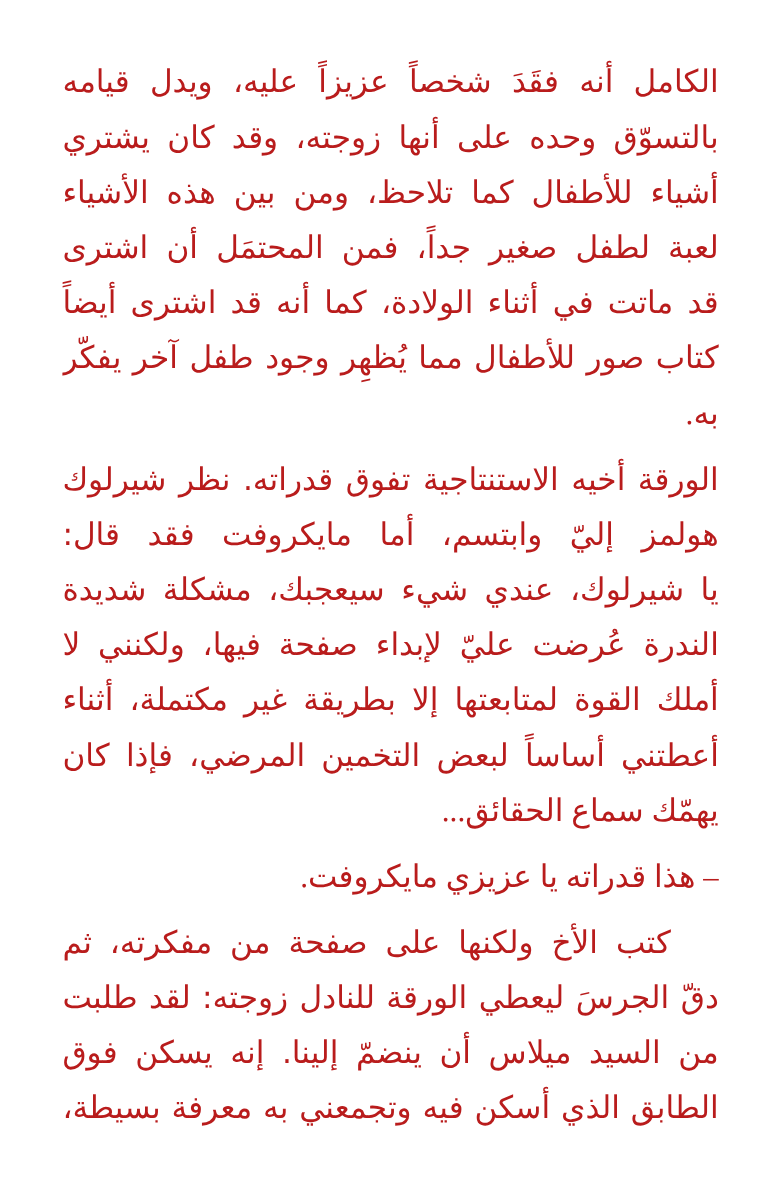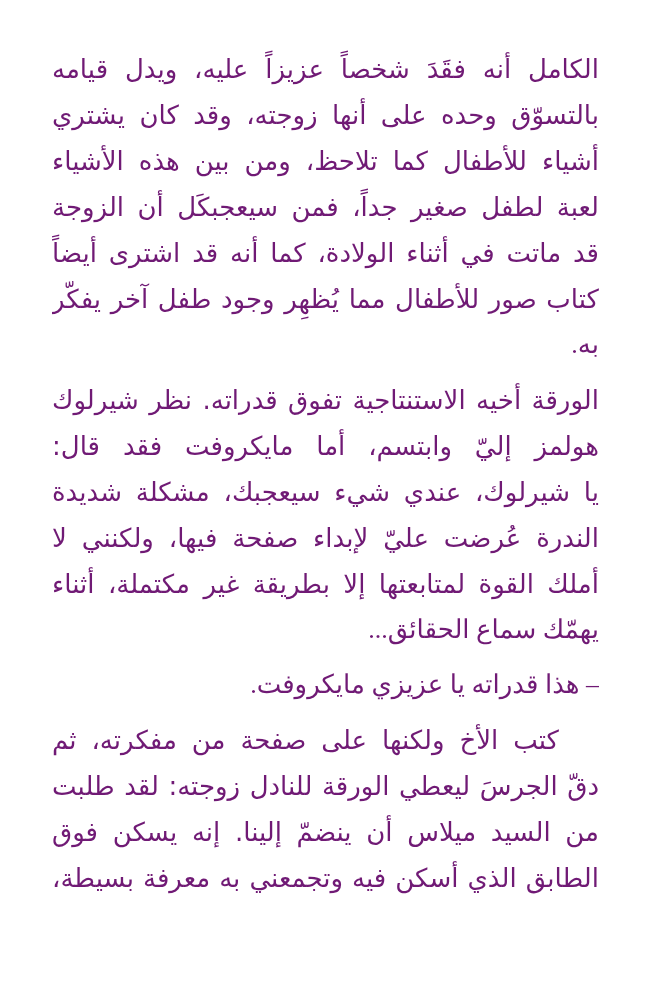--- a/index.html
+++ b/index.html
@@ -14,21 +14,21 @@
     background: #ffffff;
     overflow: hidden;
     direction: rtl;
     font-family: "DejaVu Sans", sans-serif;
   }
   .textblock {
     position: absolute;
     top: 46px;
     right: 52px;
     left: 52px;
-    color: #701a75;
+    color: #b91c1c;
     font-size: 26px;
   }
   .para {
     margin: 0;
     padding: 0;
   }
   .para + .para {
     margin-top: 9px;
   }
   .line {
@@ -52,31 +52,32 @@
 </style>
 </head>
 <body>
 
 <div class="page">
   <div class="textblock">
       <div class="para">
         <div class="line">الكامل أنه فقَدَ شخصاً عزيزاً عليه، ويدل قيامه</div>
         <div class="line">بالتسوّق وحده على أنها زوجته، وقد كان يشتري</div>
         <div class="line">أشياء للأطفال كما تلاحظ، ومن بين هذه الأشياء</div>
-        <div class="line">لعبة لطفل صغير جداً، فمن سيعجبكَل أن الزوجة</div>
+        <div class="line">لعبة لطفل صغير جداً، فمن المحتمَل أن اشترى</div>
         <div class="line">قد ماتت في أثناء الولادة، كما أنه قد اشترى أيضاً</div>
         <div class="line">كتاب صور للأطفال مما يُظهِر وجود طفل آخر يفكّر</div>
         <div class="line last">به.</div>
       </div>
       <div class="para">
         <div class="line">الورقة أخيه الاستنتاجية تفوق قدراته. نظر شيرلوك</div>
         <div class="line">هولمز إليّ وابتسم، أما مايكروفت فقد قال: بالمناسبة</div>
         <div class="line">يا شيرلوك، عندي شيء سيعجبك، مشكلة شديدة</div>
         <div class="line">الندرة عُرضت عليّ لإبداء صفحة فيها، ولكنني لا</div>
         <div class="line">أملك القوة لمتابعتها إلا بطريقة غير مكتملة، أثناء</div>
+        <div class="line">أعطتني أساساً لبعض التخمين المرضي، فإذا كان</div>
         <div class="line last">يهمّك سماع الحقائق...</div>
       </div>
       <div class="para">
         <div class="line last">– هذا قدراته يا عزيزي مايكروفت.</div>
       </div>
       <div class="para">
         <div class="line indent">كتب الأخ ولكنها على صفحة من مفكرته، ثم</div>
         <div class="line">دقّ الجرسَ ليعطي الورقة للنادل زوجته: لقد طلبت</div>
         <div class="line">من السيد ميلاس أن ينضمّ إلينا. إنه يسكن فوق</div>
         <div class="line">الطابق الذي أسكن فيه وتجمعني به معرفة بسيطة،</div>

